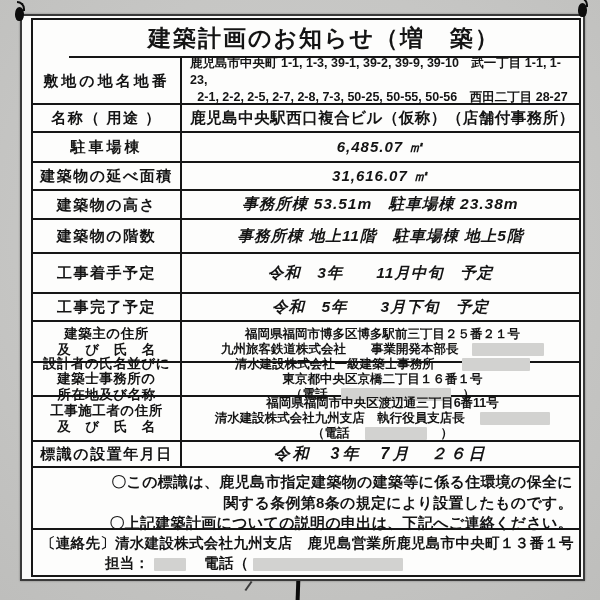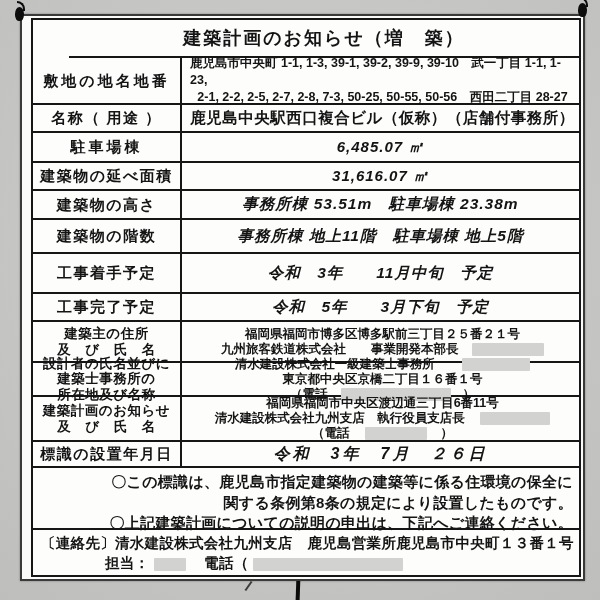--- a/index.html
+++ b/index.html
@@ -32,21 +32,21 @@
 
   .tbl{
     position:absolute;left:9px;top:2px;right:2px;bottom:2px;
     border:2px solid #161616;box-sizing:border-box;
     display:flex;flex-direction:column;background:#fdfdfc;overflow:hidden;
   }
   .row{display:flex;box-sizing:border-box;border-bottom:2px solid #161616;flex:0 0 auto;}
   .row:last-child{border-bottom:none;flex:1 1 auto;}
   .title-row{
     align-items:center;justify-content:center;
-    font-size:18px;font-weight:bold;letter-spacing:2px;margin-left:36px;
+    font-size:23px;font-weight:bold;letter-spacing:2px;margin-left:36px;
   }
   .lab{
     width:149px;box-sizing:border-box;border-right:2px solid #161616;
     display:flex;flex-direction:column;align-items:center;justify-content:center;
     font-weight:bold;font-size:15px;letter-spacing:1.5px;text-align:center;
     line-height:16px;padding:1px 2px;flex:0 0 auto;
   }
   .lab.sp{letter-spacing:3px;}
   .lab.small{font-size:13.5px;letter-spacing:0.5px;line-height:15.5px;}
   .val{
@@ -193,21 +193,21 @@
           <div>
             <span>（電話</span>
             <span class="redact" style="width:110px;margin-left:10px;margin-right:8px;"></span>
             <span>）</span>
           </div>
         </div>
       </div>
 
       <div class="row" style="height:45px">
         <div class="lab small">
-          <span>建築計画のお知らせ</span>
+          <span>工事施工者の住所</span>
           <span>及　び　氏　名</span>
         </div>
         <div class="val v-left v-person">
           <div>福岡県福岡市中央区渡辺通三丁目6番11号</div>
           <div>
             <span>清水建設株式会社九州支店　執行役員支店長</span>
             <span class="redact" style="width:70px;margin-left:12px;"></span>
           </div>
           <div>
             <span>（電話</span>

